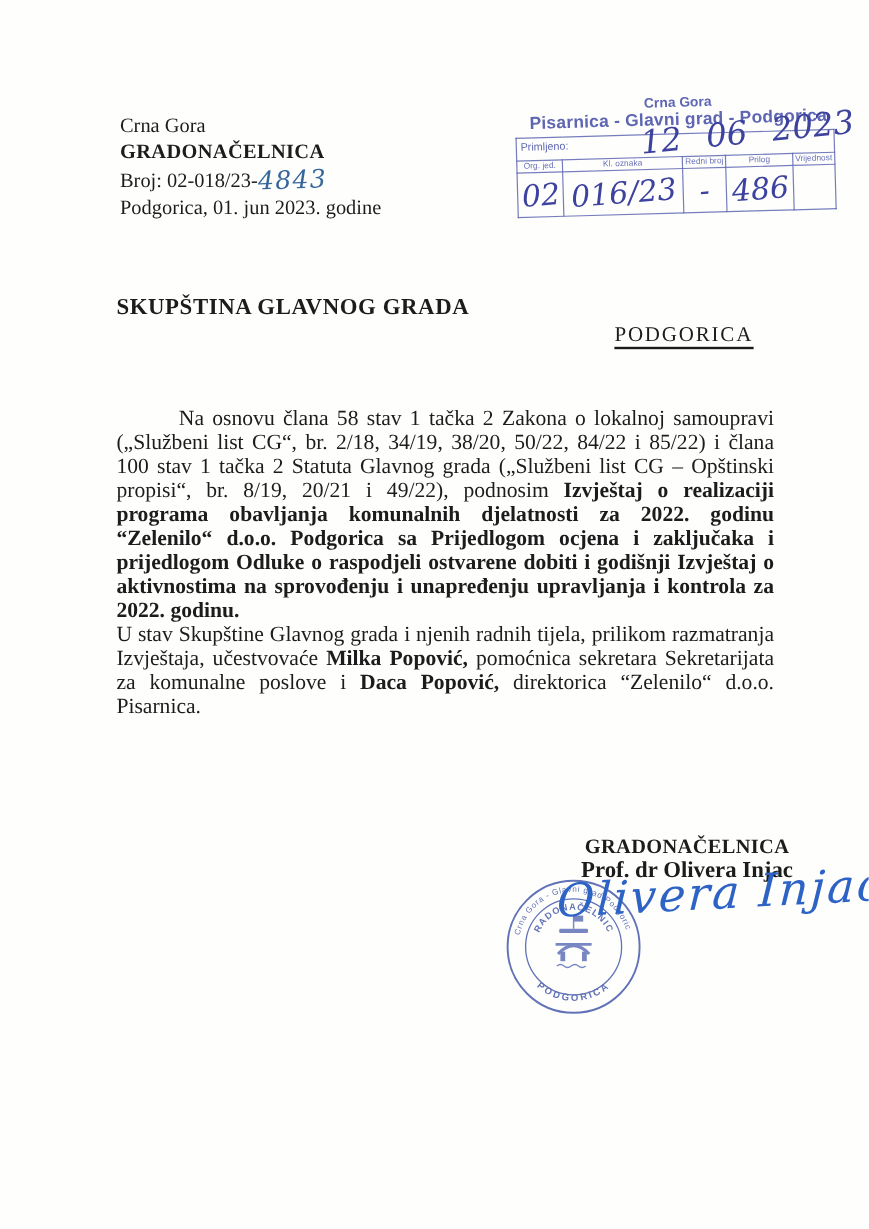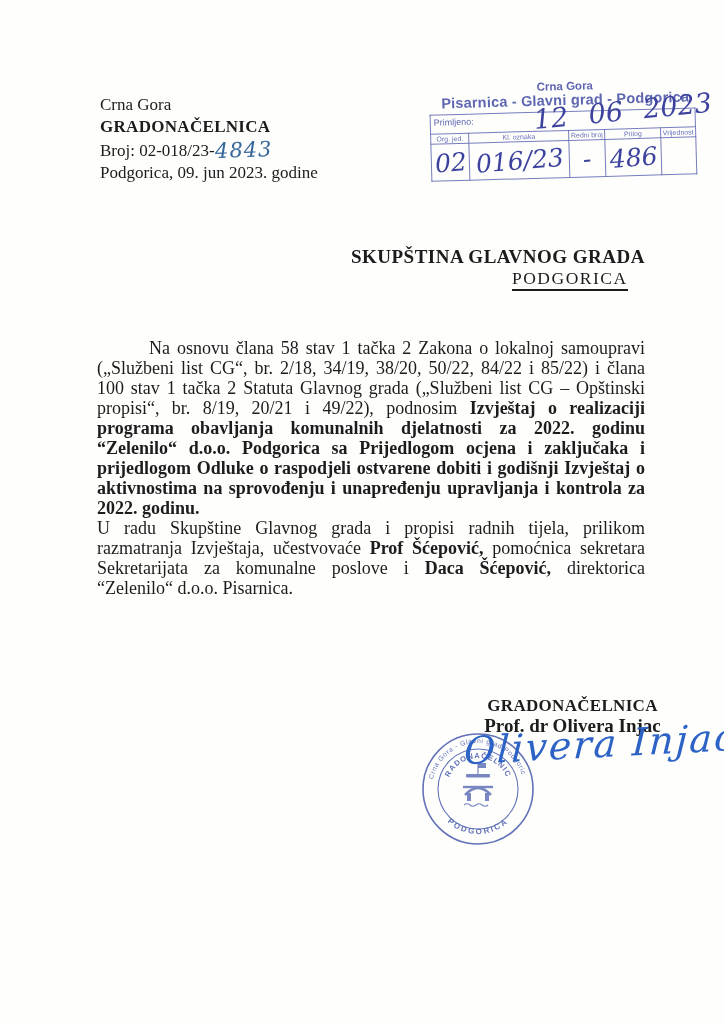--- a/index.html
+++ b/index.html
@@ -32,21 +32,21 @@
   .rs-val .hw { font-size:25px; color:#3c429e; display:inline-block; transform:rotate(-3deg); }
   .rs-date-hw {
     position:absolute; left:104px; top:17px; white-space:nowrap;
     font-size:27px; color:#3c429e; word-spacing:12px;
     transform:rotate(-4deg);
   }
 
   
   .doc-title {
     position:absolute; left:97px; top:246px; width:548px;
-    text-align:right; font-weight:bold; font-size:19px; letter-spacing:.5px;
+    text-align:left; font-weight:bold; font-size:19px; letter-spacing:.5px;
   }
   .doc-addressee {
     position:absolute; left:512px; top:268px;
     font-size:17.5px; letter-spacing:1.5px;
     border-bottom:2px solid #1c1c1c; padding-bottom:0px;
   }
 
   
   .body-text {
     position:absolute; left:97px; top:338px; width:548px;
@@ -79,21 +79,21 @@
 </style>
 </head>
 <body>
 
 <div class="page">
 
   <div class="header">
     <div>Crna Gora</div>
     <div class="office">GRADONAČELNICA</div>
     <div><span>Broj: 02-018/23-</span><span class="hw ref-hw">4843</span></div>
-    <div>Podgorica, 09. jun 2023. godine</div>
+    <div>Podgorica, 01. jun 2023. godine</div>
   </div>
 
   <div class="receipt-stamp">
     <div class="rs-country">Crna Gora</div>
     <div class="rs-office">Pisarnica - Glavni grad - Podgorica</div>
     <table class="rs-table">
       <tbody>
           <tr>
         <td class="rs-received" colspan="5">Primljeno:</td>
       </tr>
@@ -114,21 +114,21 @@
     </tbody>
       </table>
     <div class="hw rs-date-hw">12 06 2023</div>
   </div>
 
   <div class="doc-title">SKUPŠTINA GLAVNOG GRADA</div>
   <div class="doc-addressee">PODGORICA</div>
 
   <div class="body-text">
     <p class="indent"><span>Na osnovu člana 58 stav 1 tačka 2 Zakona o lokalnoj samoupravi („Službeni list CG“, br. 2/18, 34/19, 38/20, 50/22, 84/22 i 85/22) i člana 100 stav 1 tačka 2 Statuta Glavnog grada („Službeni list CG – Opštinski propisi“, br. 8/19, 20/21 i 49/22), podnosim </span><span class="b">Izvještaj o realizaciji programa obavljanja komunalnih djelatnosti za 2022. godinu “Zelenilo“ d.o.o. Podgorica sa Prijedlogom ocjena i zaključaka i prijedlogom Odluke o raspodjeli ostvarene dobiti i godišnji Izvještaj o aktivnostima na sprovođenju i unapređenju upravljanja i kontrola za 2022. godinu.</span></p>
-    <p><span>U radu Skupštine Glavnog grada i propisi radnih tijela, prilikom razmatranja Izvještaja, učestvovaće </span><span class="b">Prof Šćepović,</span><span> pomoćnica sekretara Sekretarijata za komunalne poslove i </span><span class="b">Daca Šćepović,</span><span> direktorica “Zelenilo“ d.o.o. Pisarnica.</span></p>
+    <p><span>U stav Skupštine Glavnog grada i njenih radnih tijela, prilikom razmatranja Izvještaja, učestvovaće </span><span class="b">Milka Popović,</span><span> pomoćnica sekretara Sekretarijata za komunalne poslove i </span><span class="b">Daca Popović,</span><span> direktorica “Zelenilo“ d.o.o. Pisarnica.</span></p>
   </div>
 
   <div class="sig-block">
     <div class="sig-role">GRADONAČELNICA</div>
     <div class="sig-name">Prof. dr Olivera Injac</div>
   </div>
 
   <svg class="round-stamp" width="116" height="116" viewBox="0 0 116 116">
     <g transform="translate(-2,-2)">
       <circle cx="60" cy="60" r="55" fill="none" stroke="#4c5fae" stroke-width="1.6"></circle>

